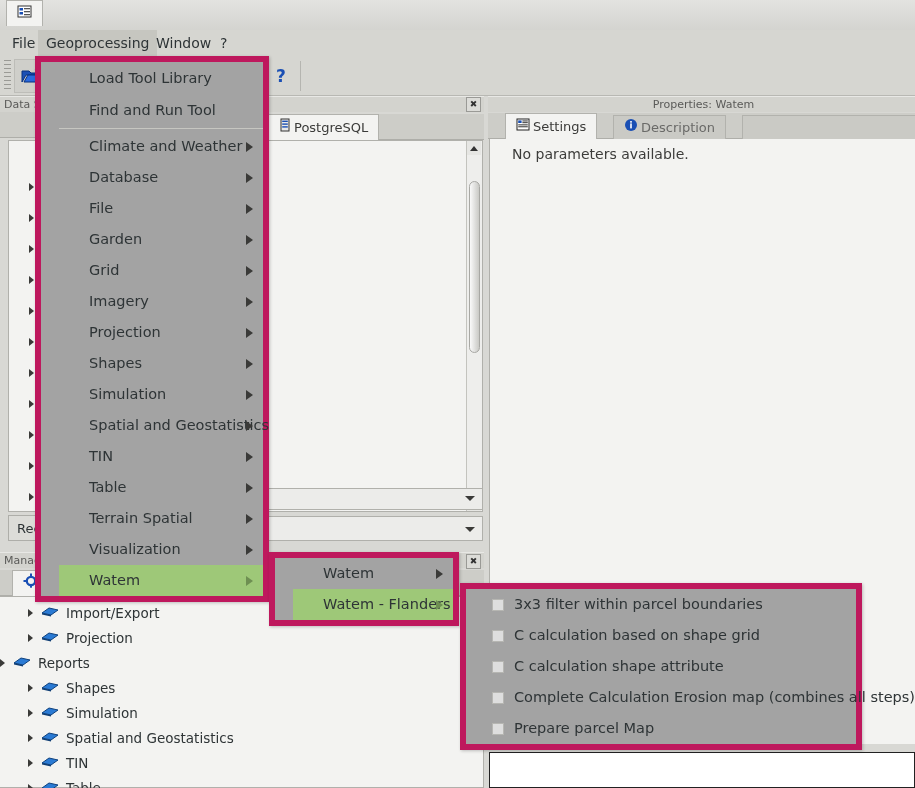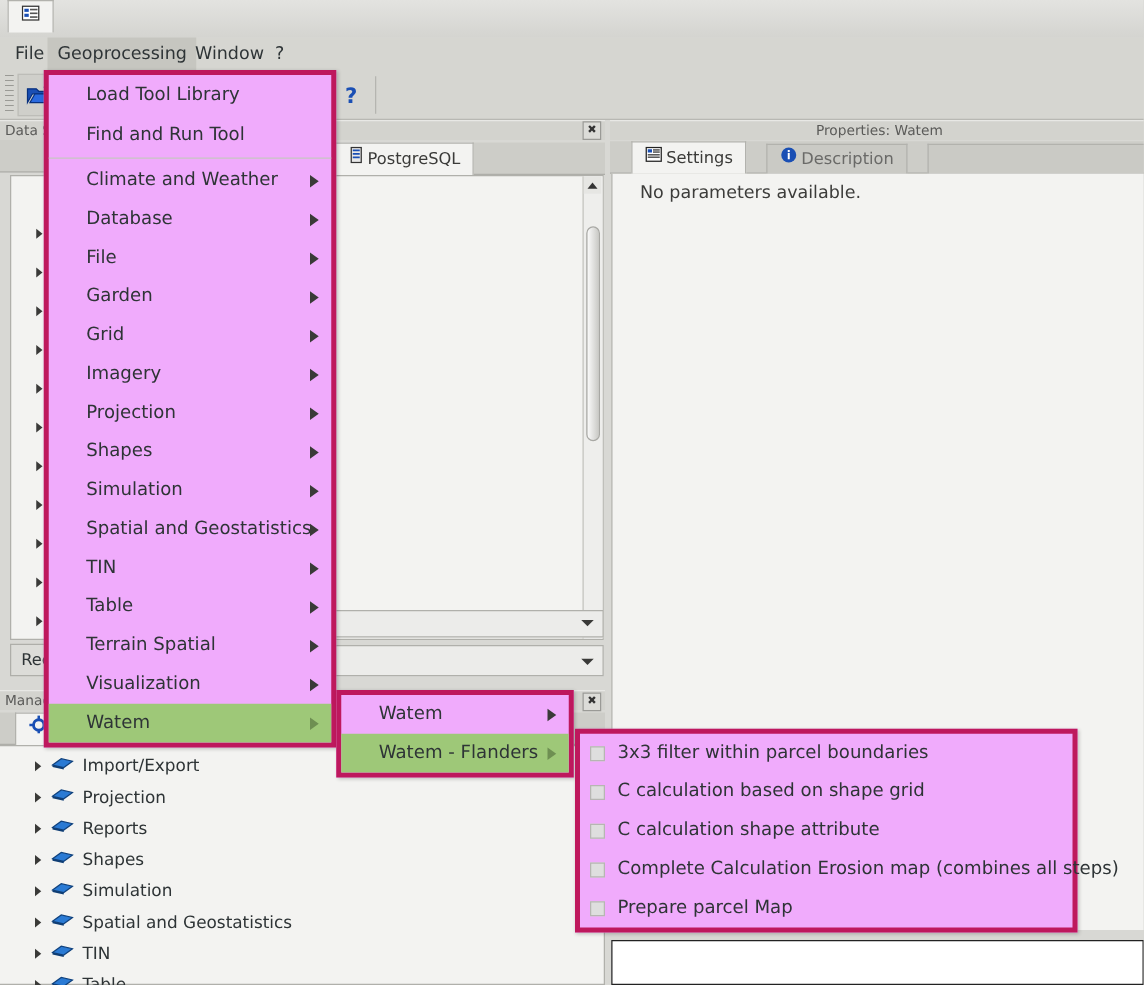--- a/index.html
+++ b/index.html
@@ -128,24 +128,25 @@
     border-left: 5px solid transparent; border-right: 5px solid transparent;
   }
   .btn-flat {
     position: absolute; background: #dcdcd8; border: 1px solid #aeaea9;
     font-size: 13px; display: flex; align-items: center;
     padding-left: 8px; color: #2e3436; overflow: hidden; white-space: nowrap;
   }
 
   
   .menu {
-    position: absolute; background: #f0abfc;
-    border: 4px solid #be185d;
+    position: absolute; background: #a3a3a3;
+    border: 6px solid #be185d;
     box-shadow: 1px 1px 3px rgba(0,0,0,.22);
     z-index: 50;
+    padding-left: 18px;
   }
   .menu .row {
     position: relative; height: 31px; line-height: 31px;
     padding-left: 30px; padding-right: 26px; font-size: 14.5px;
     color: #2e3436; white-space: nowrap; cursor: default;
   }
   .menu .row.hl { background: #9ec878; }
   .menu .row .sub {
     position: absolute; right: 10px; top: 50%; margin-top: -5px;
     width: 0; height: 0; border-left: 7px solid #3a3a38;
@@ -366,21 +367,21 @@
       <span>Import/Export</span>
     </div>
     <div class="tree-row" style="top:28px; padding-left:28px;">
       <span class="tri"></span>
       <span class="bookicon"><svg width="18" height="13" viewBox="0 0 18 13">
             <path d="M1 8 L8 3 L17 5 L10 10 Z" fill="#2a7ad4" stroke="#10427e"></path>
             <path d="M1 8 L10 10 L10 11.5 L1 9.5 Z" fill="#0e3d74"></path>
           </svg></span>
       <span>Projection</span>
     </div>
-    <div class="tree-row" style="top:53px; padding-left:28px;">
+    <div class="tree-row" style="top:53px; ">
       <span class="tri"></span>
       <span class="bookicon"><svg width="18" height="13" viewBox="0 0 18 13">
             <path d="M1 8 L8 3 L17 5 L10 10 Z" fill="#2a7ad4" stroke="#10427e"></path>
             <path d="M1 8 L10 10 L10 11.5 L1 9.5 Z" fill="#0e3d74"></path>
           </svg></span>
       <span>Reports</span>
     </div>
     <div class="tree-row" style="top:78px; padding-left:28px;">
       <span class="tri"></span>
       <span class="bookicon"><svg width="18" height="13" viewBox="0 0 18 13">

